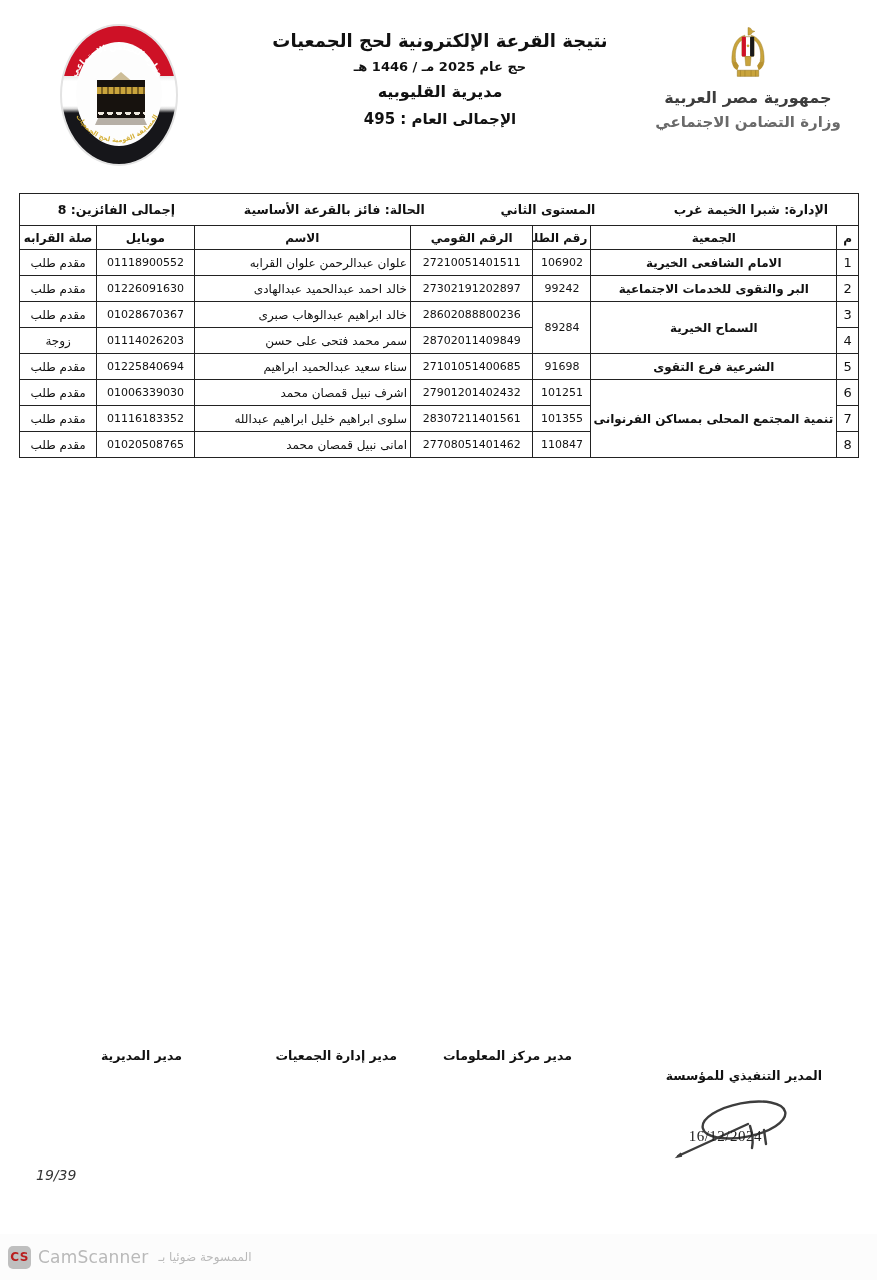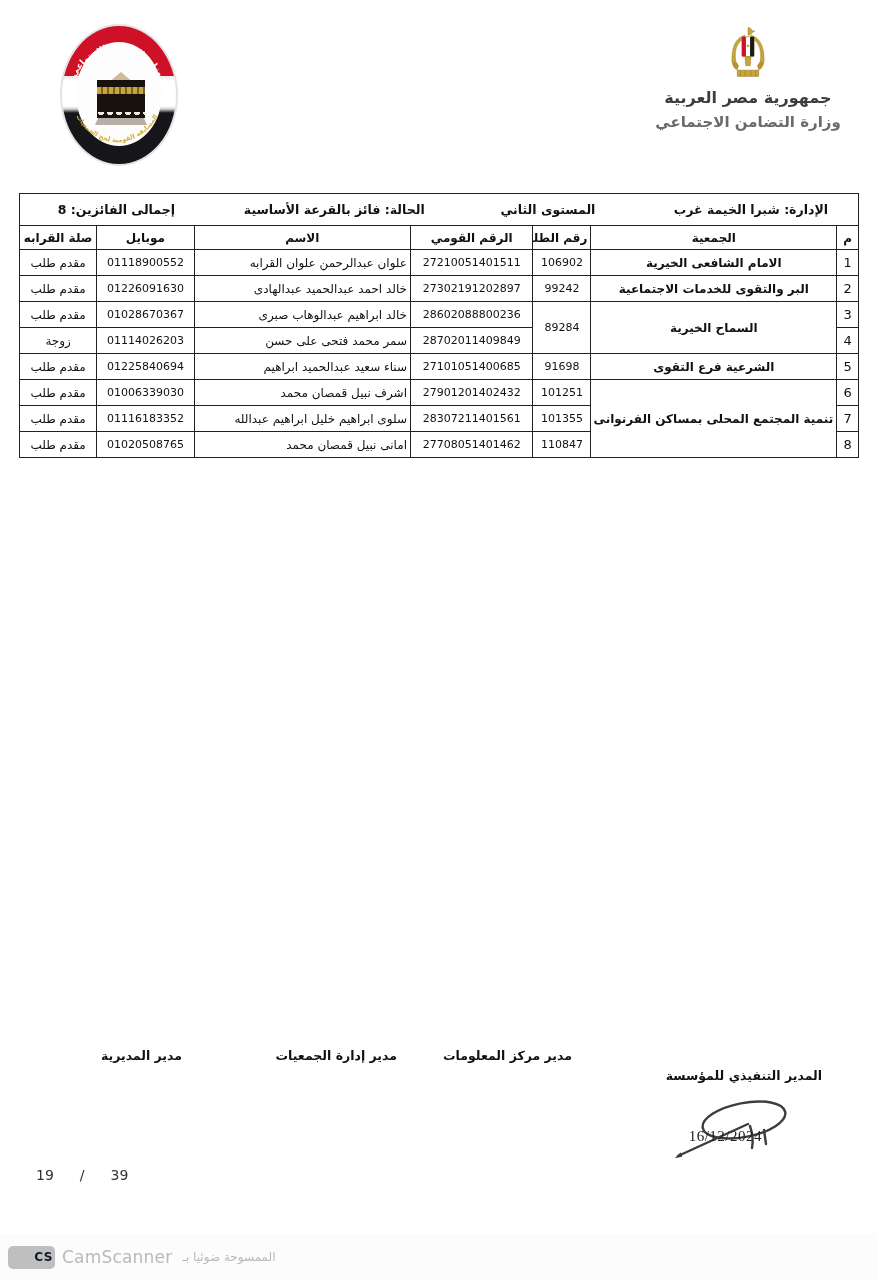--- a/index.html
+++ b/index.html
@@ -65,28 +65,28 @@
   
   .sig{position:absolute;font-size:12.5px;font-weight:bold;white-space:nowrap;}
   .sig-exec{top:1068px;right:55px;}
   .sig-info{top:1048px;right:305px;}
   .sig-assoc{top:1048px;right:480px;}
   .sig-dir{top:1048px;right:695px;}
   .signature-svg{position:absolute;top:1086px;right:75px;}
   .doc-date{position:absolute;top:1128px;right:115px;font-size:15px;font-weight:500;
     direction:ltr;letter-spacing:.5px;color:#222;font-family:Liberation Serif, serif;}
   .pageno{position:absolute;top:1167px;left:36px;direction:ltr;font-size:14px;color:#333;
-    display:flex;gap:26px;}
+    display:flex;font-style:italic;}
 
   
   .footer{position:absolute;left:0;bottom:0;width:877px;height:46px;background:#fcfcfc;
     display:flex;align-items:center;direction:ltr;padding-left:8px;box-sizing:border-box;color:#b9b9b9;}
-  .cs-badge{width:23px;height:23px;border-radius:5px;background:#bfbfbf;color:#0f172a;
+  .cs-badge{width:23px;height:23px;border-radius:5px;background:#bfbfbf;color:#b91c1c;
     font-size:12px;font-weight:bold;display:flex;align-items:center;justify-content:center;
-    letter-spacing:.5px;padding-left:24px;}
+    letter-spacing:.5px;}
   .cs-brand{font-size:17px;margin-left:7px;letter-spacing:.2px;}
   .cs-arabic{font-size:12px;margin-left:10px;direction:rtl;}
 </style>
 </head>
 <body>
 
 <div class="page">
 
   <div class="oval-logo">
     <div class="oval-ring">
@@ -107,20 +107,26 @@
         <text font-size="8.5" fill="#ffffff" font-weight="bold" font-family="DejaVu Sans, sans-serif">
           <textPath href="#topArc" startOffset="50%" text-anchor="middle">وزارة التضامن الاجتماعي</textPath>
         </text>
         <text font-size="6.5" fill="#d4af37" font-weight="bold" font-family="DejaVu Sans, sans-serif">
           <textPath href="#botArc" startOffset="50%" text-anchor="middle">المسابقة القومية لحج الجمعيات</textPath>
         </text>
       </svg>
     </div>
   </div>
 
+  <div class="titles">
+    <div class="title-1">نتيجة القرعة الإلكترونية لحج الجمعيات</div>
+    <div class="title-2">حج عام 2025 مـ / 1446 هـ</div>
+    <div class="title-3">مديرية القليوبيه</div>
+    <div class="title-4">الإجمالى العام : 495</div>
+  </div>
 
   <div class="emblem">
     <svg width="46" height="58" viewBox="0 0 60 76">
 
       <path d="M30,2 c3,0 5,2 5,4 l4,1 -4,2 c0,2 -2,3 -5,3 z" fill="#c9a43c" stroke="#9a7c26" stroke-width="0.6"></path>
 
       <path d="M26,12 C14,15 8,28 9,48 L14,46 C12,33 15,22 24,17 Z" fill="#c9a43c" stroke="#9a7c26" stroke-width="0.6"></path>
       <path d="M14,46 L9,48 C10,53 12,56 16,58 L18,52 Z" fill="#b8922f"></path>
 
       <path d="M34,12 C46,15 52,28 51,48 L46,46 C48,33 45,22 36,17 Z" fill="#c9a43c" stroke="#9a7c26" stroke-width="0.6"></path>

